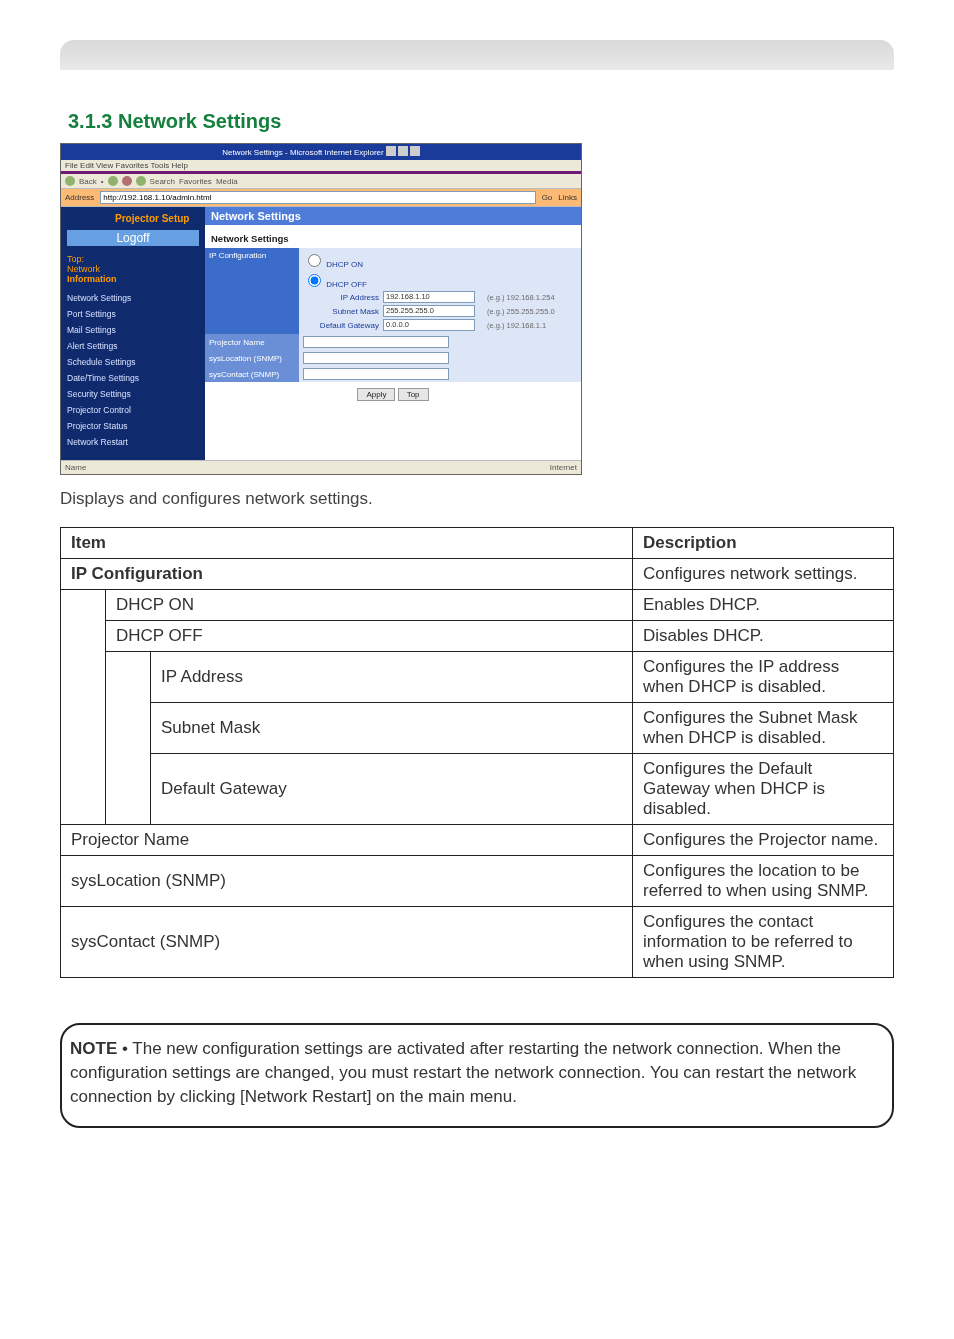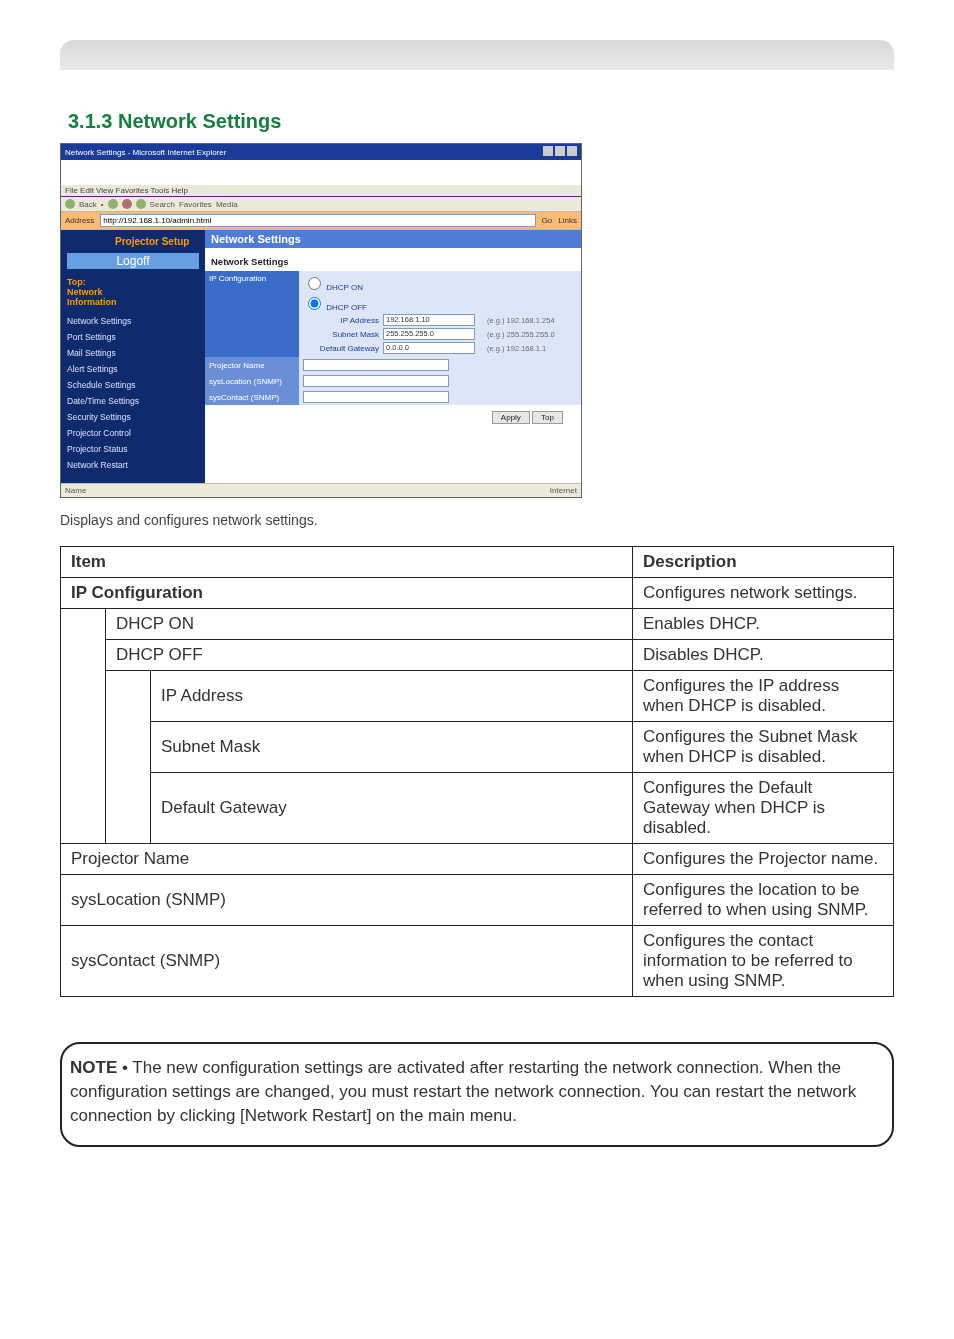--- a/index.html
+++ b/index.html
@@ -19,50 +19,49 @@
     border-radius: 14px 14px 0 0;
     margin-bottom: 40px;
   }
   .section-title {
     font-size: 20px;
     font-weight: bold;
     color: #15803d;
     margin: 14px 0 10px 8px;
   }
   .subtitle {
-    font-size: 14px;
+    font-size: 17px;
     color: #444;
     margin: 14px 0 18px 0;
   }
   
   .shot {
     width: 520px;
     border: 1px solid #666;
     background: #fff;
     margin-bottom: 14px;
     font-size: 8px;
     color: #333;
   }
   .shot-titlebar {
     background: #1a3b9a;
     color: #fff;
     padding: 2px 4px;
     display: flex;
-    justify-content: space-between;
+    justify-content: center;
     align-items: center;
   }
   .shot-titlebar .wbtns span {
     display:inline-block; width:10px; height:10px; background:#ccc; margin-left:2px;
   }
   .shot-menu {
     background: #ece9d8;
     padding: 1px 4px;
     color: #444;
-    border-bottom: 1px solid #701a75;
-    margin-top: 25px;
+    border-bottom: 3px solid #701a75;
   }
   .shot-toolbar {
     background: #ece9d8;
     padding: 2px 4px;
     color: #555;
     border-bottom: 1px solid #bbb;
     display:flex; gap:4px; align-items:center;
   }
   .tb-icon { width:10px; height:10px; background:#8fb36f; border-radius:50%; display:inline-block;}
   .tb-iconx { width:10px; height:10px; background:#b36f6f; border-radius:50%; display:inline-block;}
@@ -81,21 +80,21 @@
     background: #102a6e;
     color: #fff;
     padding: 6px 6px 10px 6px;
   }
   .shot-side-title {
     font-weight:bold; color:#ff9c00; font-size:10px; margin-bottom:6px;padding-left:48px;
   }
   .side-logoff {
     background:#67a0e2; color:#fff; text-align:center; padding:1px 0; font-size:12px; margin:4px 0 8px 0;
   }
-  .side-head1 { color:#ff9c00; font-weight:bold; font-size:9px; }
+  .side-head1 { color:#ff9c00; font-weight:normal; font-size:9px; }
   .side-head2 { color:#ff9c00; font-weight:bold; font-size:9px; margin-bottom:6px;}
   .side-item { color:#d8e2ff; font-size:8.5px; padding:3px 0;}
   .shot-main { flex:1; background:#fff; }
   .main-title {
     background:#4f7bd9; color:#fff; font-weight:bold; font-size:11px; padding:3px 6px;
   }
   .main-sub {
     font-weight:bold; font-size:9.5px; padding:8px 6px 4px 6px; color:#222;
   }
   .cfg-table { width:100%; border-collapse:collapse; font-size:8px; }
@@ -104,21 +103,21 @@
   }
   .cfg-body { background:#dde6f7; padding:2px 4px; }
   .in { border:1px solid #7f9db9; height:10px; width:86px; font-size:7.5px; padding:0 2px; display:inline-block; vertical-align:middle; background:#fff;}
   .eg { color:#6b6b6b; font-size:7.5px; margin-left:12px;}
   .cfg-subrow { display:flex; align-items:center; padding:1px 0;}
   .cfg-sublabel { width:76px; text-align:right; padding-right:4px; color:#1a3b9a;}
   .cfg-sublabelL { color:#1a3b9a; padding:1px 0;}
   .thin-row-label {
     background:#6a8fd6; color:#fff; padding:3px 4px; width:86px;
   }
-  .btn-row { text-align:right; padding:6px 18px; }
+  .btn-row { text-align:center; padding:6px 0; }
   .sbtn {
     display:inline-block; background:#e6e6e6; border:1px solid #999; padding:1px 8px; font-size:8px; color:#222;
   }
   .shot-status {
     background:#ece9d8; border-top:1px solid #bbb; padding:2px 4px; display:flex; justify-content:space-between; color:#555;
   }
   
   table.config {
     width: 100%;
     border-collapse: collapse;

